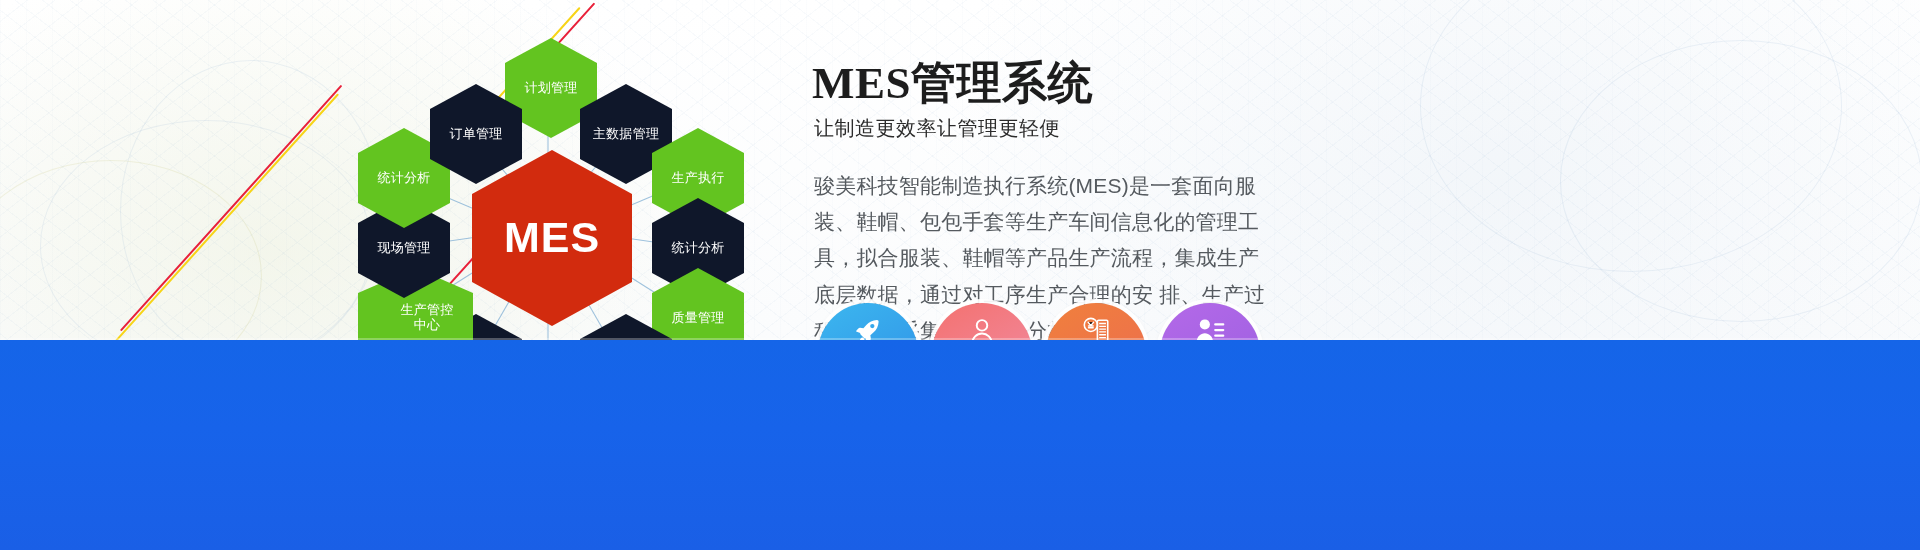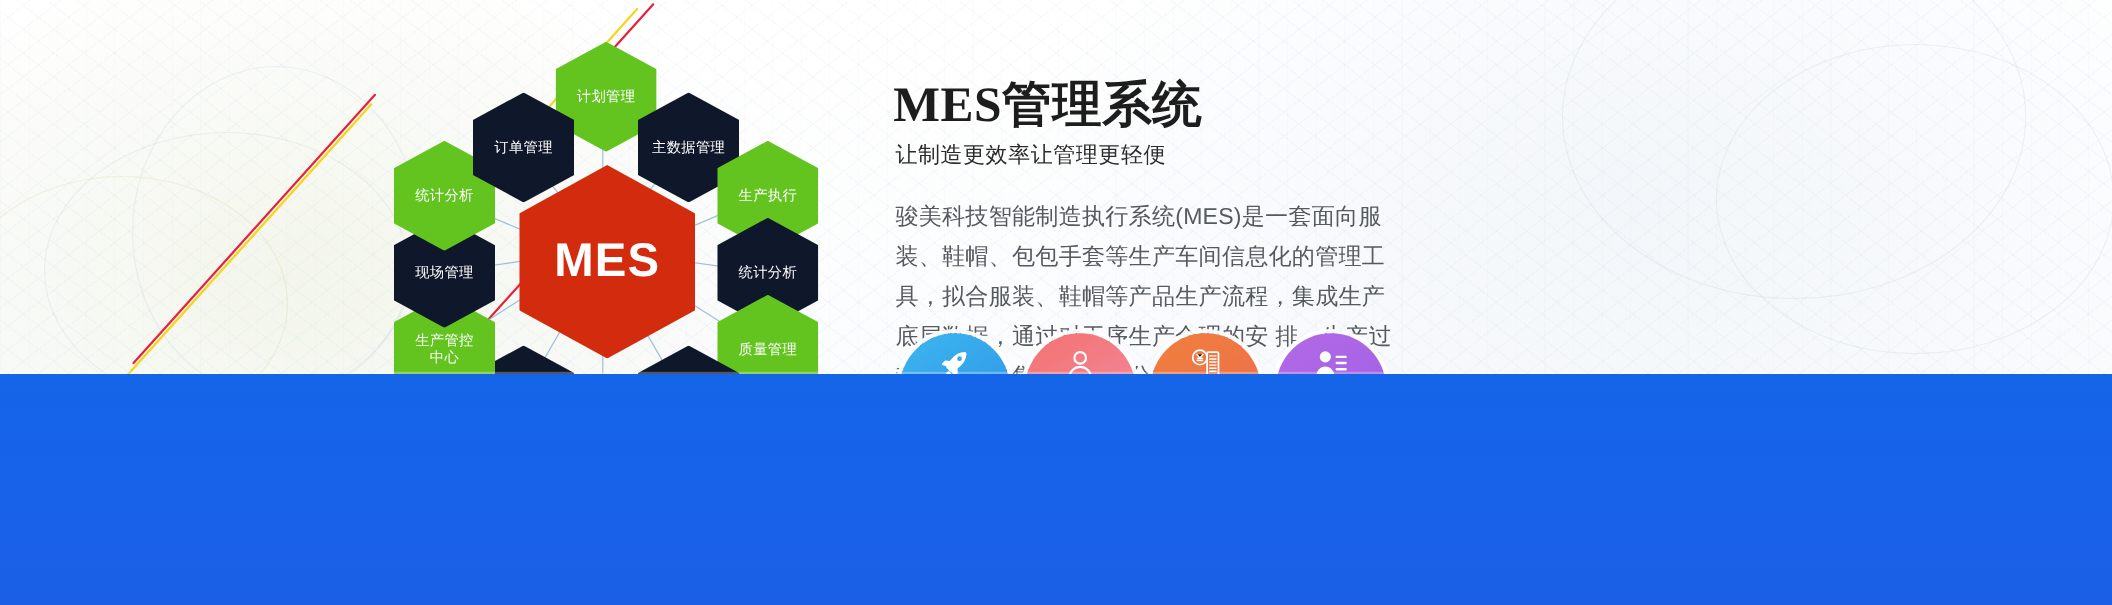--- a/index.html
+++ b/index.html
@@ -45,21 +45,21 @@
     color:#fff;line-height:1.15;font-size:13px;letter-spacing:.3px;
     clip-path:polygon(50% 0%,100% 25%,100% 75%,50% 100%,0% 75%,0% 25%);
     -webkit-clip-path:polygon(50% 0%,100% 25%,100% 75%,50% 100%,0% 75%,0% 25%);}
   .hex.green{background:#63c420;}
   .hex.blue{background:#0f172a;}
   .hex.small{width:92px;height:100px;}
   .hex.center{width:160px;height:176px;background:#d22b0e;font-size:43px;font-weight:bold;letter-spacing:1px;}
   .hex span{display:block;padding:0 6px;}
 
   
-  .panel{position:absolute;left:812px;top:72px;width:900px;}
+  .panel{position:absolute;left:812px;top:60px;width:900px;}
   .title{font-family:"Liberation Serif","DejaVu Serif",serif;font-weight:bold;font-size:45px;color:#1d1d1d;
     letter-spacing:.5px;line-height:1.05;margin:0;}
   .subtitle{font-size:20px;color:#2b2b2b;margin:8px 0 0 2px;letter-spacing:.5px;}
   .desc{margin:26px 0 0 2px;width:462px;font-size:21px;color:#555a5f;line-height:1.72;letter-spacing:.2px;}
 
   
   .badges{position:absolute;left:818px;top:303px;display:flex;gap:14px;}
   .badge{width:100px;height:100px;border-radius:50%;position:relative;
     display:flex;flex-direction:column;align-items:center;justify-content:flex-end;
     padding-bottom:14px;box-sizing:border-box;color:#fff;text-align:center;
@@ -132,21 +132,21 @@
     <div class="hex small blue" style="left:250px;top:296px;">
       <span>仓库管理</span>
       </div>
     <div class="hex small blue" style="left:175px;top:340px;">
       <span style="white-space:pre-line;">车间
 现场管理</span>
       </div>
     <div class="hex small blue" style="left:100px;top:296px;">
       <span>设备管理</span>
       </div>
-    <div class="hex small green" style="left:28px;top:250px;">
+    <div class="hex small green" style="left:28px;top:250px;padding-left:23px;">
       <span style="white-space:pre-line;">生产管控
 中心</span>
       </div>
     <div class="hex small blue" style="left:28px;top:180px;">
       <span>现场管理</span>
       </div>
     <div class="hex small green" style="left:28px;top:110px;">
       <span>统计分析</span>
       </div>
     <div class="hex small blue" style="left:100px;top:66px;">

